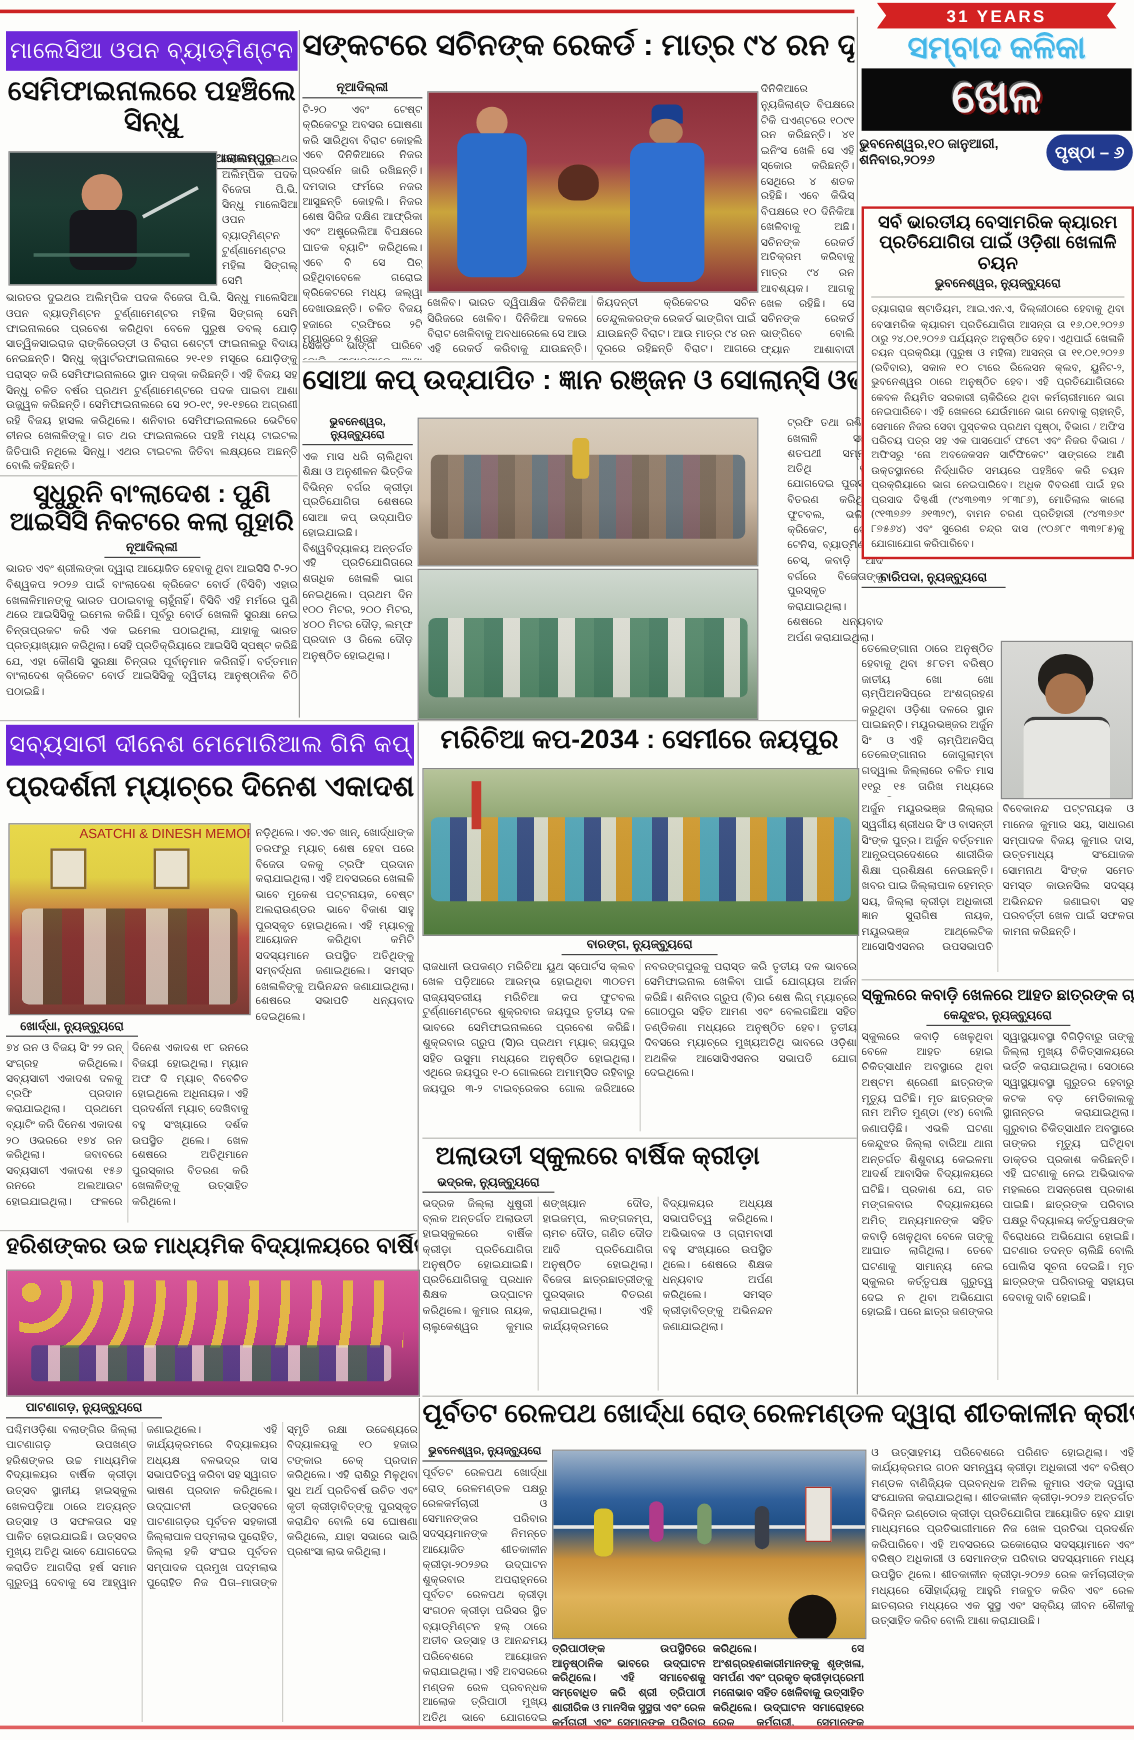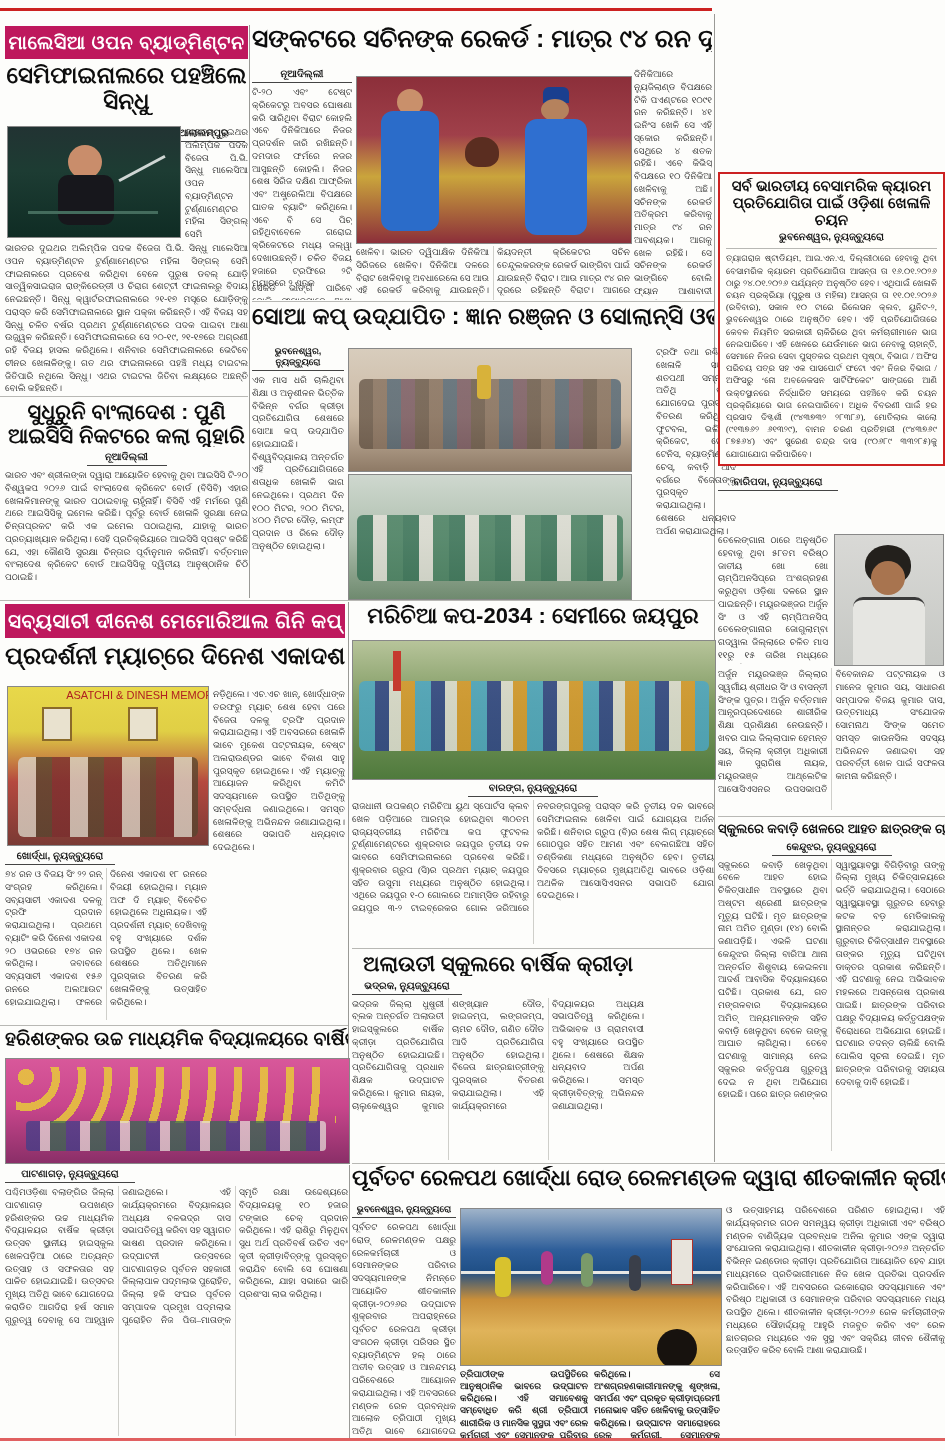--- a/index.html
+++ b/index.html
@@ -3,21 +3,21 @@
 <meta charset="utf-8">
 <style>
   html,body{margin:0;padding:0;background:#e8e8e4;}
   .page{position:relative;width:945px;height:1450px;background:#fdfdfb;margin:0 auto;
         font-family:"Liberation Sans","DejaVu Sans",sans-serif;color:#151515;overflow:hidden;}
   .abs{position:absolute;}
   .hline{position:absolute;background:#b8b8b4;height:1px;}
   .hline.red{background:#cc2222;height:3px;}
   .hline.pink{background:#e06060;height:3px;}
   .vline{position:absolute;background:#9a9a96;width:1px;}
-  .kicker{background:#be185d;color:#fff;font-weight:bold;text-align:center;
+  .kicker{background:#6d28d9;color:#fff;font-weight:normal;text-align:center;
           display:flex;align-items:center;justify-content:center;letter-spacing:.5px;}
   .headline{font-weight:bold;color:#0d0d0d;text-align:center;line-height:1.12;overflow:hidden;}
   .dateline{font-weight:bold;font-size:10px;text-align:center;border-bottom:1px solid #444;
             padding-bottom:2px;margin-bottom:3px;}
   .body-text{font-size:9px;line-height:1.42;text-align:justify;overflow:hidden;
              font-family:"Liberation Serif","DejaVu Serif",serif;color:#222;}
   .cols-2{column-count:2;column-gap:8px;column-rule:1px solid #cfcfca;}
   .cols-3{column-count:3;column-gap:8px;column-rule:1px solid #cfcfca;}
   .photo{position:absolute;overflow:hidden;border:1px solid #888;}
   .photo .ovl{position:absolute;}
@@ -47,20 +47,29 @@
   <div class="vline abs" style="left:348px;top:602px;height:560px;"></div>
   <div class="vline abs" style="left:349px;top:1165px;height:273px;"></div>
   <div class="hline abs" style="left:0;top:396px;width:248px;"></div>
   <div class="hline abs" style="left:0;top:600px;width:714px;"></div>
   <div class="hline abs" style="left:252px;top:301px;width:462px;"></div>
   <div class="hline abs" style="left:352px;top:948px;width:362px;"></div>
   <div class="hline abs" style="left:0;top:1025px;width:348px;"></div>
   <div class="hline abs" style="left:352px;top:1163px;width:593px;"></div>
   <div class="hline abs" style="left:718px;top:816px;width:227px;"></div>
 
+  <div class="abs" style="left:716px;top:2px;width:229px;height:166px;">
+    <div class="ribbon" style="width:200px;margin:0 auto;">31 YEARS</div>
+    <div class="paper-name">ସମ୍ବାଦ କଳିକା</div>
+    <div class="section-box" style="width:225px;height:52px;margin:2px auto;">ଖେଳ</div>
+    <div style="display:flex;align-items:center;gap:6px;margin-top:3px;">
+      <div style="font-weight:bold;font-size:11px;line-height:1.3;width:150px;">ଭୁବନେଶ୍ୱର,୧୦ ଜାନୁଆରୀ, ଶନିବାର,୨୦୨୬</div>
+      <div class="page-pill" style="width:72px;height:30px;">ପୃଷ୍ଠା – ୬</div>
+    </div>
+  </div>
 
   <div class="abs" style="left:5px;top:26px;width:243px;height:368px;">
     <div class="kicker" style="height:33px;font-size:19px;">ମାଲେସିଆ ଓପନ ବ୍ୟାଡ୍‌ମିଣ୍ଟନ</div>
     <div class="headline" style="font-size:23px;margin-top:4px;">ସେମିଫାଇନାଲରେ ପହଞ୍ଚିଲେ ସିନ୍ଧୁ</div>
     <div class="dateline" style="width:90px;margin-left:150px;margin-top:12px;">କୁଆଲାଲମ୍ପୁର</div>
     <div class="photo" style="left:2px;top:100px;width:172px;height:110px;background:linear-gradient(180deg,#233  0%,#1d3c33 40%,#0f2c24 100%);">
       <div class="ovl" style="left:60px;top:18px;width:34px;height:34px;border-radius:50%;background:#c98d6b;"></div>
       <div class="ovl" style="left:50px;top:48px;width:56px;height:50px;border-radius:10px;background:#17171c;"></div>
       <div class="ovl" style="left:108px;top:40px;width:52px;height:3px;background:#cfd6d4;transform:rotate(-28deg);"></div>
       <div class="ovl" style="left:20px;top:84px;width:130px;height:3px;background:#446c5d;"></div>

